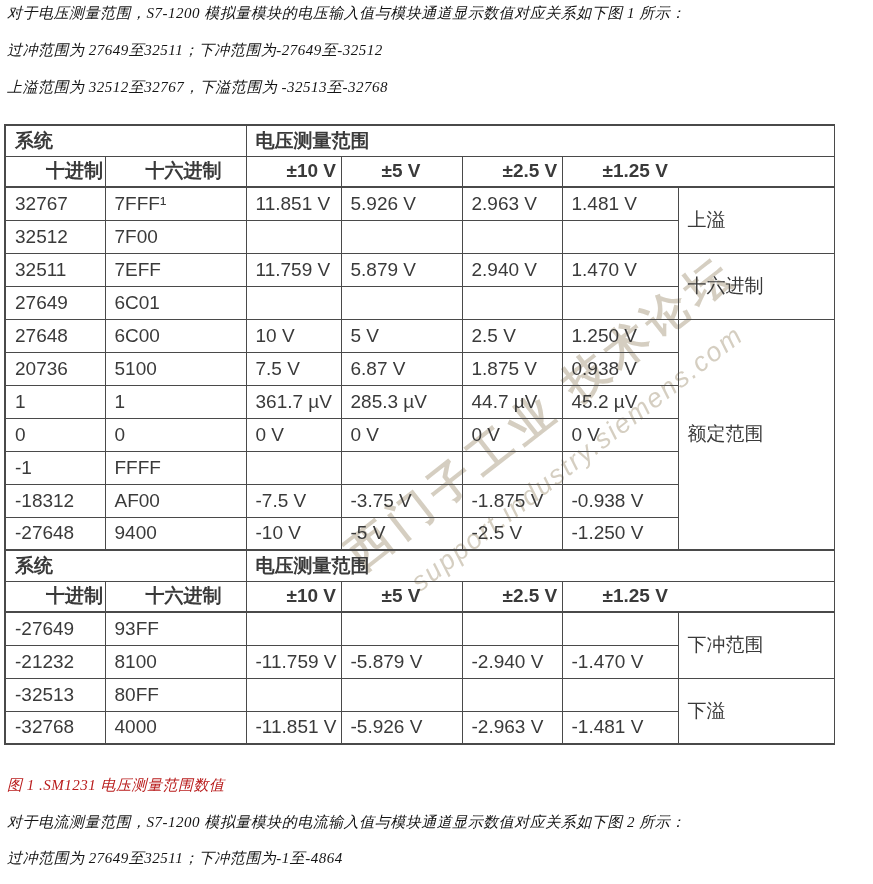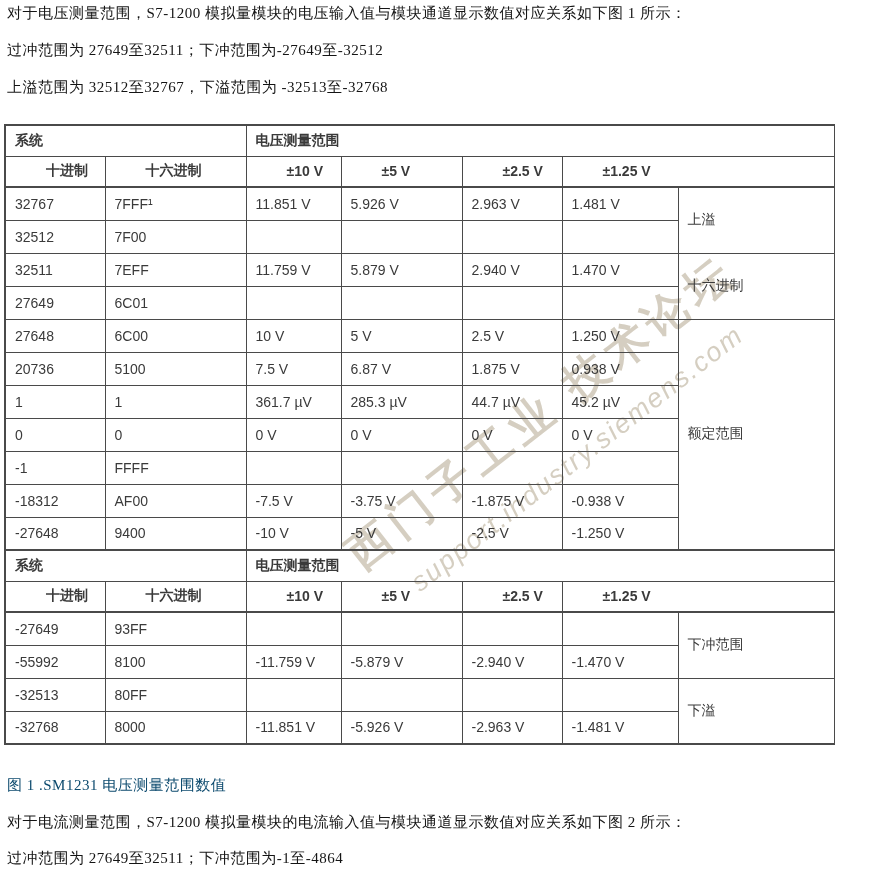--- a/index.html
+++ b/index.html
@@ -10,29 +10,30 @@
     color:#3a3a3a;
     position:relative;
     overflow:hidden;
   }
   .para {
     position:absolute; left:7px; margin:0;
     font-family:"Liberation Serif", serif;
     font-size:15px; color:#141414;
     white-space:nowrap; letter-spacing:0.5px;
     z-index:2;
+    font-style:italic;
   }
   .caption {
-    color:#0c4a6e;
+    color:#b91c1c;
   }
   table.vtable {
     position:absolute; left:4px; top:124px;
     width:829px; table-layout:fixed;
     border-collapse:collapse;
-    font-size:14px; color:#3a3a3a;
+    font-size:19px; color:#3a3a3a;
     z-index:1; background:transparent;
     border-top:2px solid #4a4a4a;
     border-left:2px solid #4a4a4a;
     border-bottom:2px solid #4a4a4a;
     border-right:1px solid #4a4a4a;
   }
   table.vtable td {
     border:1px solid #4a4a4a;
     padding:0 2px 0 9px;
     vertical-align:middle;
@@ -202,39 +203,39 @@
   <tr class="data">
     <td>-27649</td>
     <td>93FF</td>
     <td></td>
     <td></td>
     <td></td>
     <td></td>
     <td class="lbl" rowspan="2">下冲范围</td>
   </tr>
   <tr class="data">
-    <td>-55992</td>
+    <td>-21232</td>
     <td>8100</td>
     <td>-11.759 V</td>
     <td>-5.879 V</td>
     <td>-2.940 V</td>
     <td>-1.470 V</td>
   </tr>
   <tr class="data">
     <td>-32513</td>
     <td>80FF</td>
     <td></td>
     <td></td>
     <td></td>
     <td></td>
     <td class="lbl" rowspan="2">下溢</td>
   </tr>
   <tr class="data">
     <td>-32768</td>
-    <td>8000</td>
+    <td>4000</td>
     <td>-11.851 V</td>
     <td>-5.926 V</td>
     <td>-2.963 V</td>
     <td>-1.481 V</td>
   </tr>
 </tbody>
   </table>
 
 <p class="para caption" style="top:776px">图 1 .SM1231 电压测量范围数值</p>
 <p class="para" style="top:813px">对于电流测量范围，S7-1200 模拟量模块的电流输入值与模块通道显示数值对应关系如下图 2 所示：</p>

